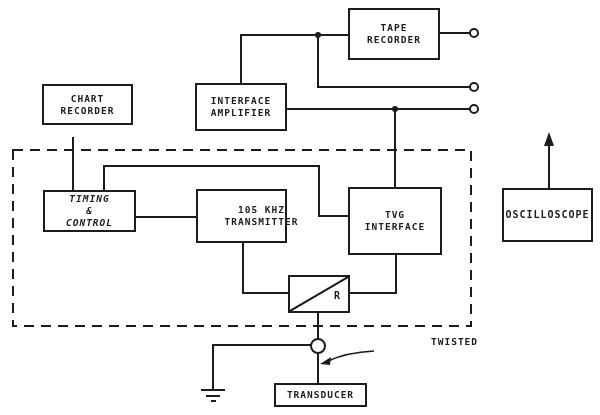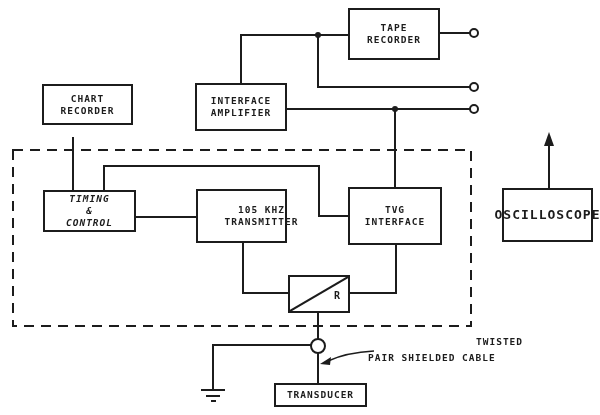--- a/index.html
+++ b/index.html
@@ -13,31 +13,31 @@
     border:2px solid #1c1c1c;background:#ffffff;
     display:flex;flex-direction:column;align-items:center;justify-content:center;
     font-weight:bold;font-size:9.5px;letter-spacing:1px;line-height:12px;
     text-align:left;white-space:nowrap;
   }
   .b-tape{left:348px;top:8px;width:92px;height:52px;}
   .b-iface{left:195px;top:83px;width:92px;height:48px;}
   .b-chart{left:42px;top:84px;width:91px;height:41px;}
   .b-timing{left:43px;top:190px;width:93px;height:42px;font-style:italic;}
   .b-xmtr{left:196px;top:189px;width:91px;height:54px;padding-left:40px;}
-  .b-tvg{left:348px;top:187px;width:94px;height:58px;}
-  .b-osc{left:502px;top:188px;width:91px;height:54px;font-size:13px;}
+  .b-tvg{left:348px;top:187px;width:94px;height:68px;}
+  .b-osc{left:502px;top:188px;width:91px;height:54px;font-size:10px;}
   .b-rnet{left:288px;top:275px;width:62px;height:38px;}
   .b-xdcr{left:274px;top:383px;width:93px;height:24px;}
   .rnet-svg{position:absolute;left:0;top:0;width:100%;height:100%;}
   .rnet-label{position:absolute;right:7px;top:13px;font-weight:bold;font-size:10px;}
   .cable-note{
     position:absolute;z-index:2;font-weight:bold;font-size:9.5px;
     letter-spacing:1px;white-space:nowrap;
   }
-  .note-1{left:431px;top:336px;margin-left:45px;}
+  .note-1{left:431px;top:336px;}
   .note-2{left:368px;top:352px;}
 </style>
 </head>
 <body>
 
 <div class="stage">
 
   <svg class="wires" width="600" height="415" viewBox="0 0 600 415">
     <g stroke="#1c1c1c" stroke-width="2" fill="none">
 
@@ -128,15 +128,14 @@
       <line x1="0" y1="34" x2="58" y2="0" stroke="#1c1c1c" stroke-width="2"></line>
     </svg>
     <span class="rnet-label">R</span>
   </div>
 
   <div class="box b-xdcr">
     <span>TRANSDUCER</span>
   </div>
 
   <span class="cable-note note-1">TWISTED</span>
-  <span class="cable-note note-2">PAIR SHIELDED CABLE</span>
 
 </div>
 
 </body></html>

